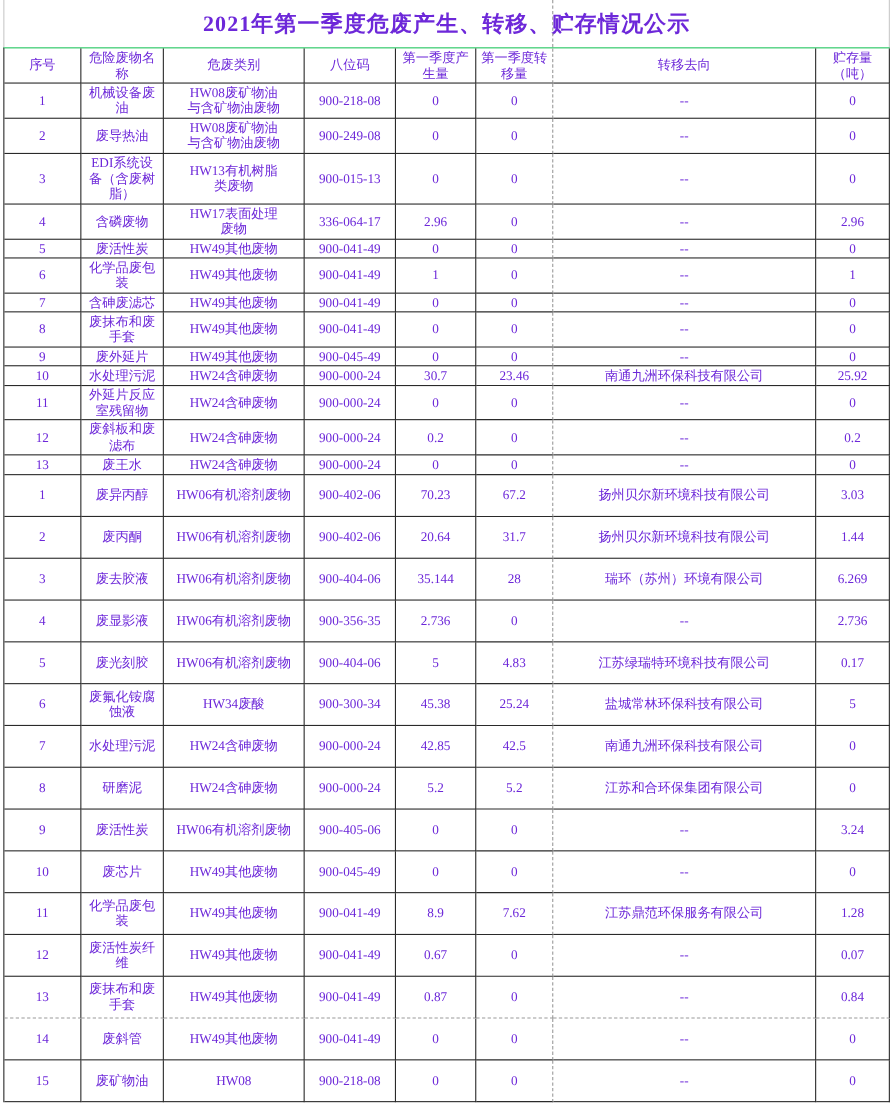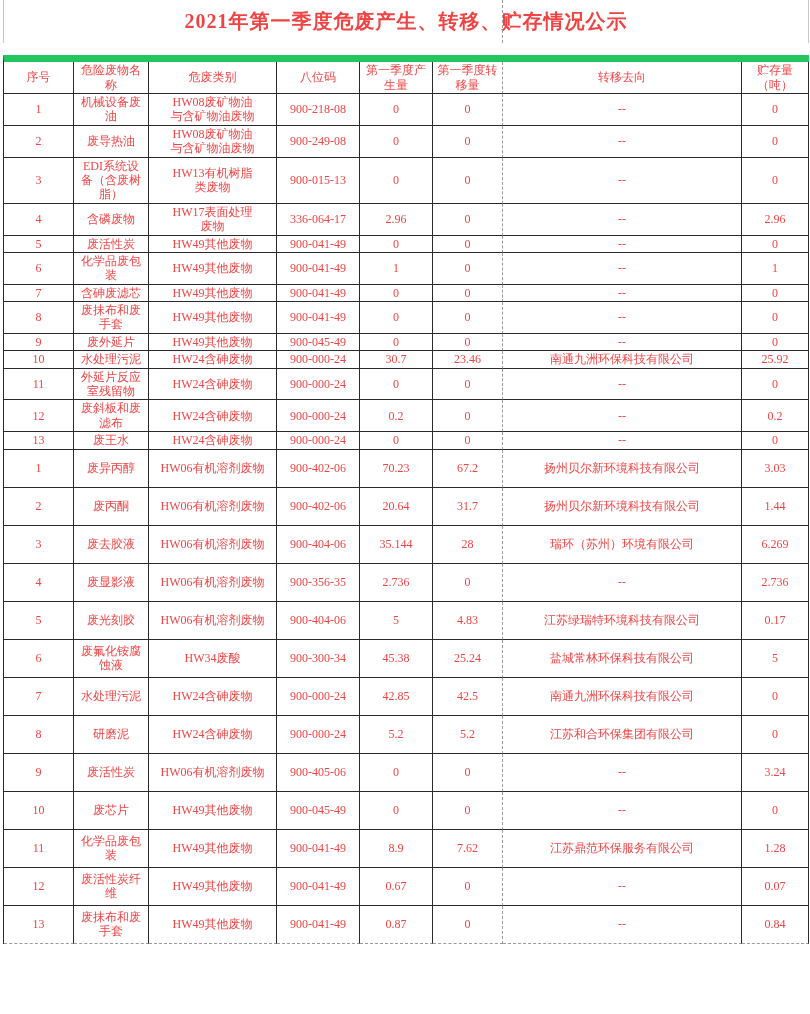--- a/index.html
+++ b/index.html
@@ -2,21 +2,21 @@
 <html><head>
 <meta charset="utf-8">
 <style>
   * { box-sizing: border-box; }
   html, body { margin: 0; padding: 0; background: #ffffff; }
   .page {
     position: relative;
     width: 810px;
     height: 1014px;
     background: #ffffff;
-    color: #ef4444;
+    color: #6d28d9;
     font-family: "Liberation Serif", "DejaVu Serif", serif;
     overflow: hidden;
   }
   .title-bar {
     position: absolute;
     left: 3px; top: 0;
     width: 806px; height: 43px;
     display: flex;
     align-items: center;
     justify-content: center;
@@ -33,24 +33,23 @@
     height: 43px; width: 0;
     border-left: 1px dashed #9a9a9a;
   }
   table.waste-table {
     position: absolute;
     left: 3px; top: 43px;
     width: 806px;
     border-collapse: separate;
     border-spacing: 0;
     table-layout: fixed;
-    border-top: 7px solid #22c55e;
+    border-top: 1px solid #22c55e;
     border-left: 1px solid #2a2a2a;
     font-size: 12px;
-    margin-top: 12px;
   }
   .waste-table th, .waste-table td {
     border-right: 1px solid #2a2a2a;
     border-bottom: 1px solid #2a2a2a;
     text-align: center;
     vertical-align: middle;
     padding: 1px 2px;
     line-height: 1.2;
     white-space: pre-line;
     overflow: hidden;
@@ -359,15 +358,35 @@
         <tr class="s2 pb-row">
           <td>13</td>
           <td>废抹布和废手套</td>
           <td>HW49其他废物</td>
           <td>900-041-49</td>
           <td>0.87</td>
           <td class="pb-col">0</td>
           <td>--</td>
           <td>0.84</td>
         </tr>
+        <tr class="s2">
+          <td>14</td>
+          <td>废斜管</td>
+          <td>HW49其他废物</td>
+          <td>900-041-49</td>
+          <td>0</td>
+          <td class="pb-col">0</td>
+          <td>--</td>
+          <td>0</td>
+        </tr>
+        <tr class="s2">
+          <td>15</td>
+          <td>废矿物油</td>
+          <td>HW08</td>
+          <td>900-218-08</td>
+          <td>0</td>
+          <td class="pb-col">0</td>
+          <td>--</td>
+          <td>0</td>
+        </tr>
       </tbody>
   </table>
 </div>
 
 </body></html>

